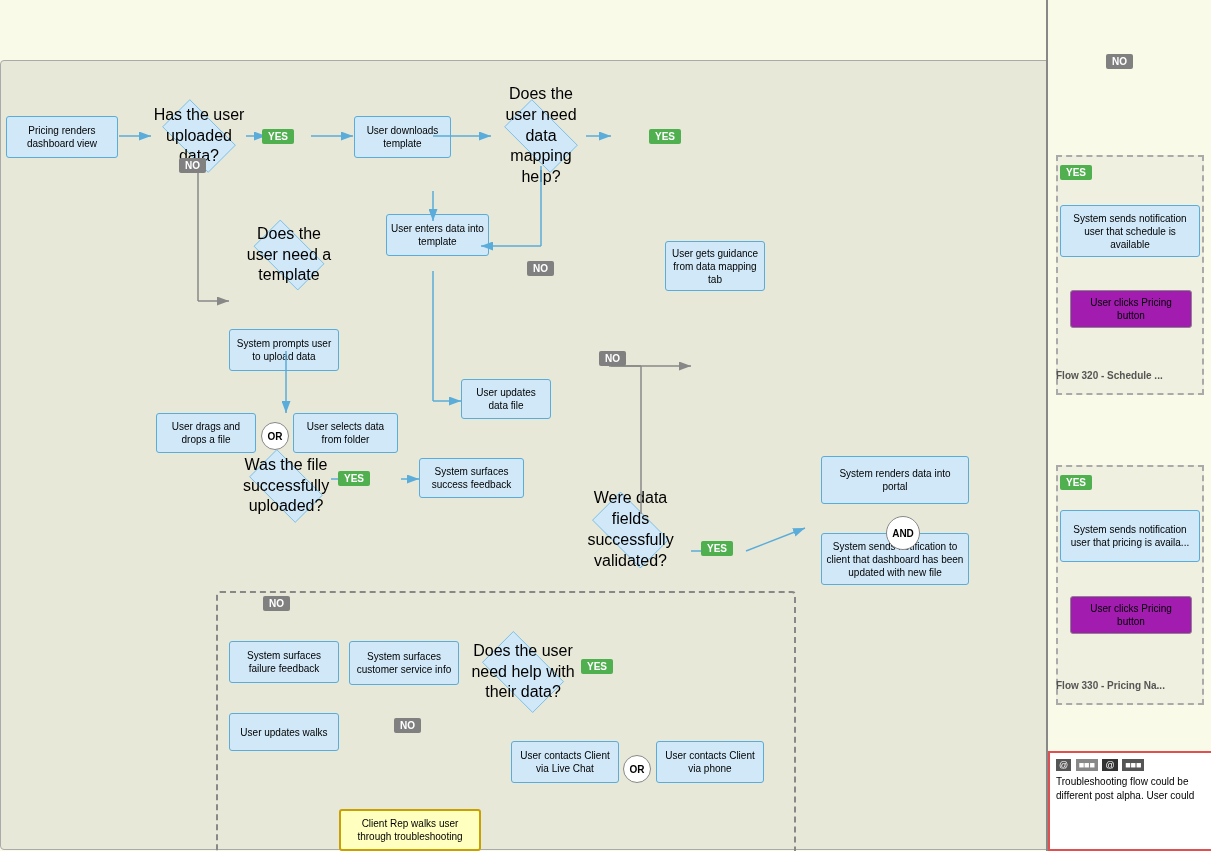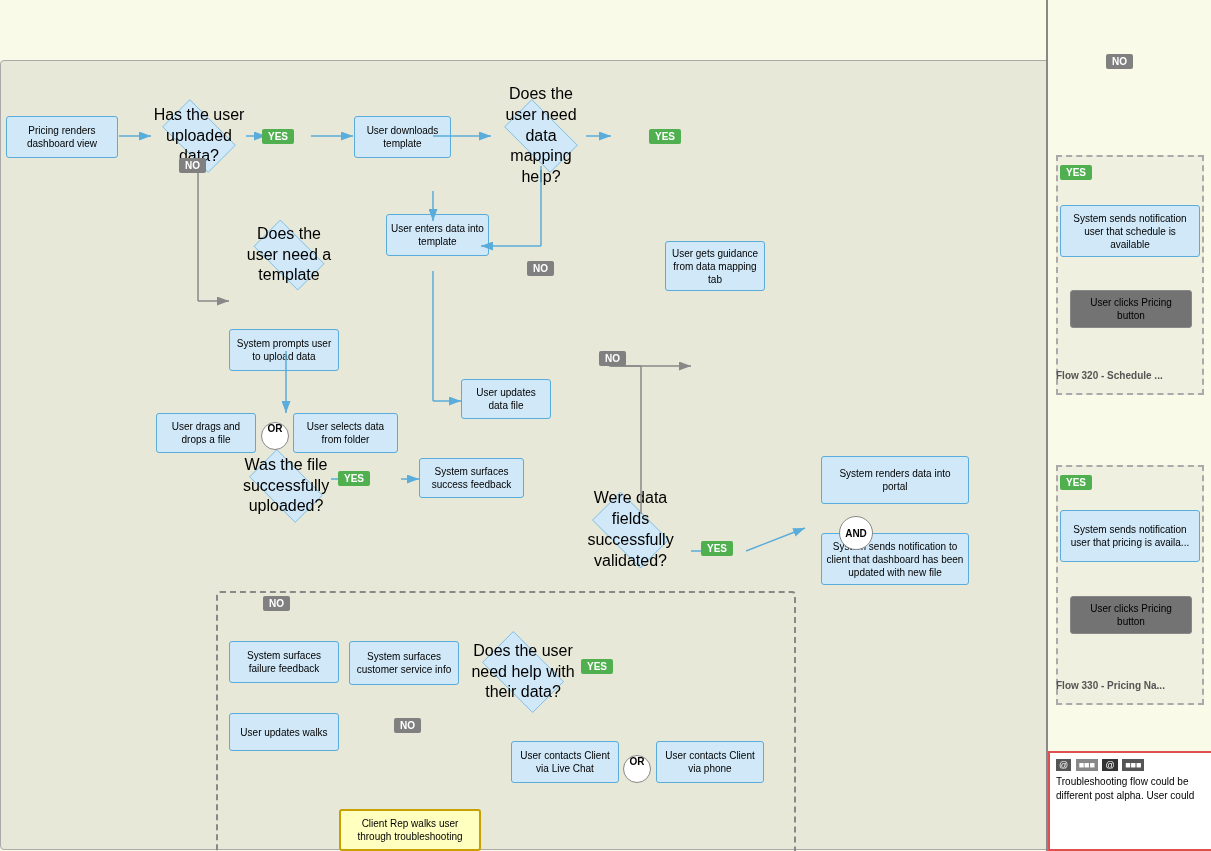--- a/index.html
+++ b/index.html
@@ -58,21 +58,21 @@
       padding: 4px;
       font-size: 10px;
     }
 
     .box-blue {
       background: #d0e8f8;
       border-color: #5aacda;
     }
 
     .box-gray {
-      background: #737373;
+      background: #a21caf;
       border-color: #888;
       text-align: center;
     }
 
     .box-dashed {
       border: 2px dashed #888;
       background: #e8e8d8;
     }
 
     .box-yellow {
@@ -130,21 +130,21 @@
     }
 
     .circle-or {
       position: absolute;
       width: 28px;
       height: 28px;
       border-radius: 50%;
       border: 1.5px solid #888;
       background: white;
       display: flex;
-      align-items: flex-start;
+      align-items: center;
       justify-content: center;
       font-size: 10px;
       font-weight: bold;
       z-index: 10;
     }
 
     .circle-and {
       position: absolute;
       width: 34px;
       height: 34px;
@@ -345,21 +345,21 @@
 
 
     <div class="badge-yes" style="left:700px; top:480px;">
       <span>YES</span>
     </div>
 
     <div class="box box-blue" style="left:820px; top:395px; width:148px; height:48px;">
       <span>System renders data into portal</span>
     </div>
 
-    <div class="circle-and" style="left:838px; top:455px;align-items:center;">
+    <div class="circle-and" style="left:885px; top:455px;align-items:center;">
       <span>AND</span>
     </div>
 
     <div class="box box-blue" style="left:820px; top:472px; width:148px; height:52px;">
       <span>System sends notification to client that dashboard has been updated with new file</span>
     </div>
 
     <div class="inner-dashed" style="left:215px; top:530px; width:580px; height:270px;">
     </div>
 

